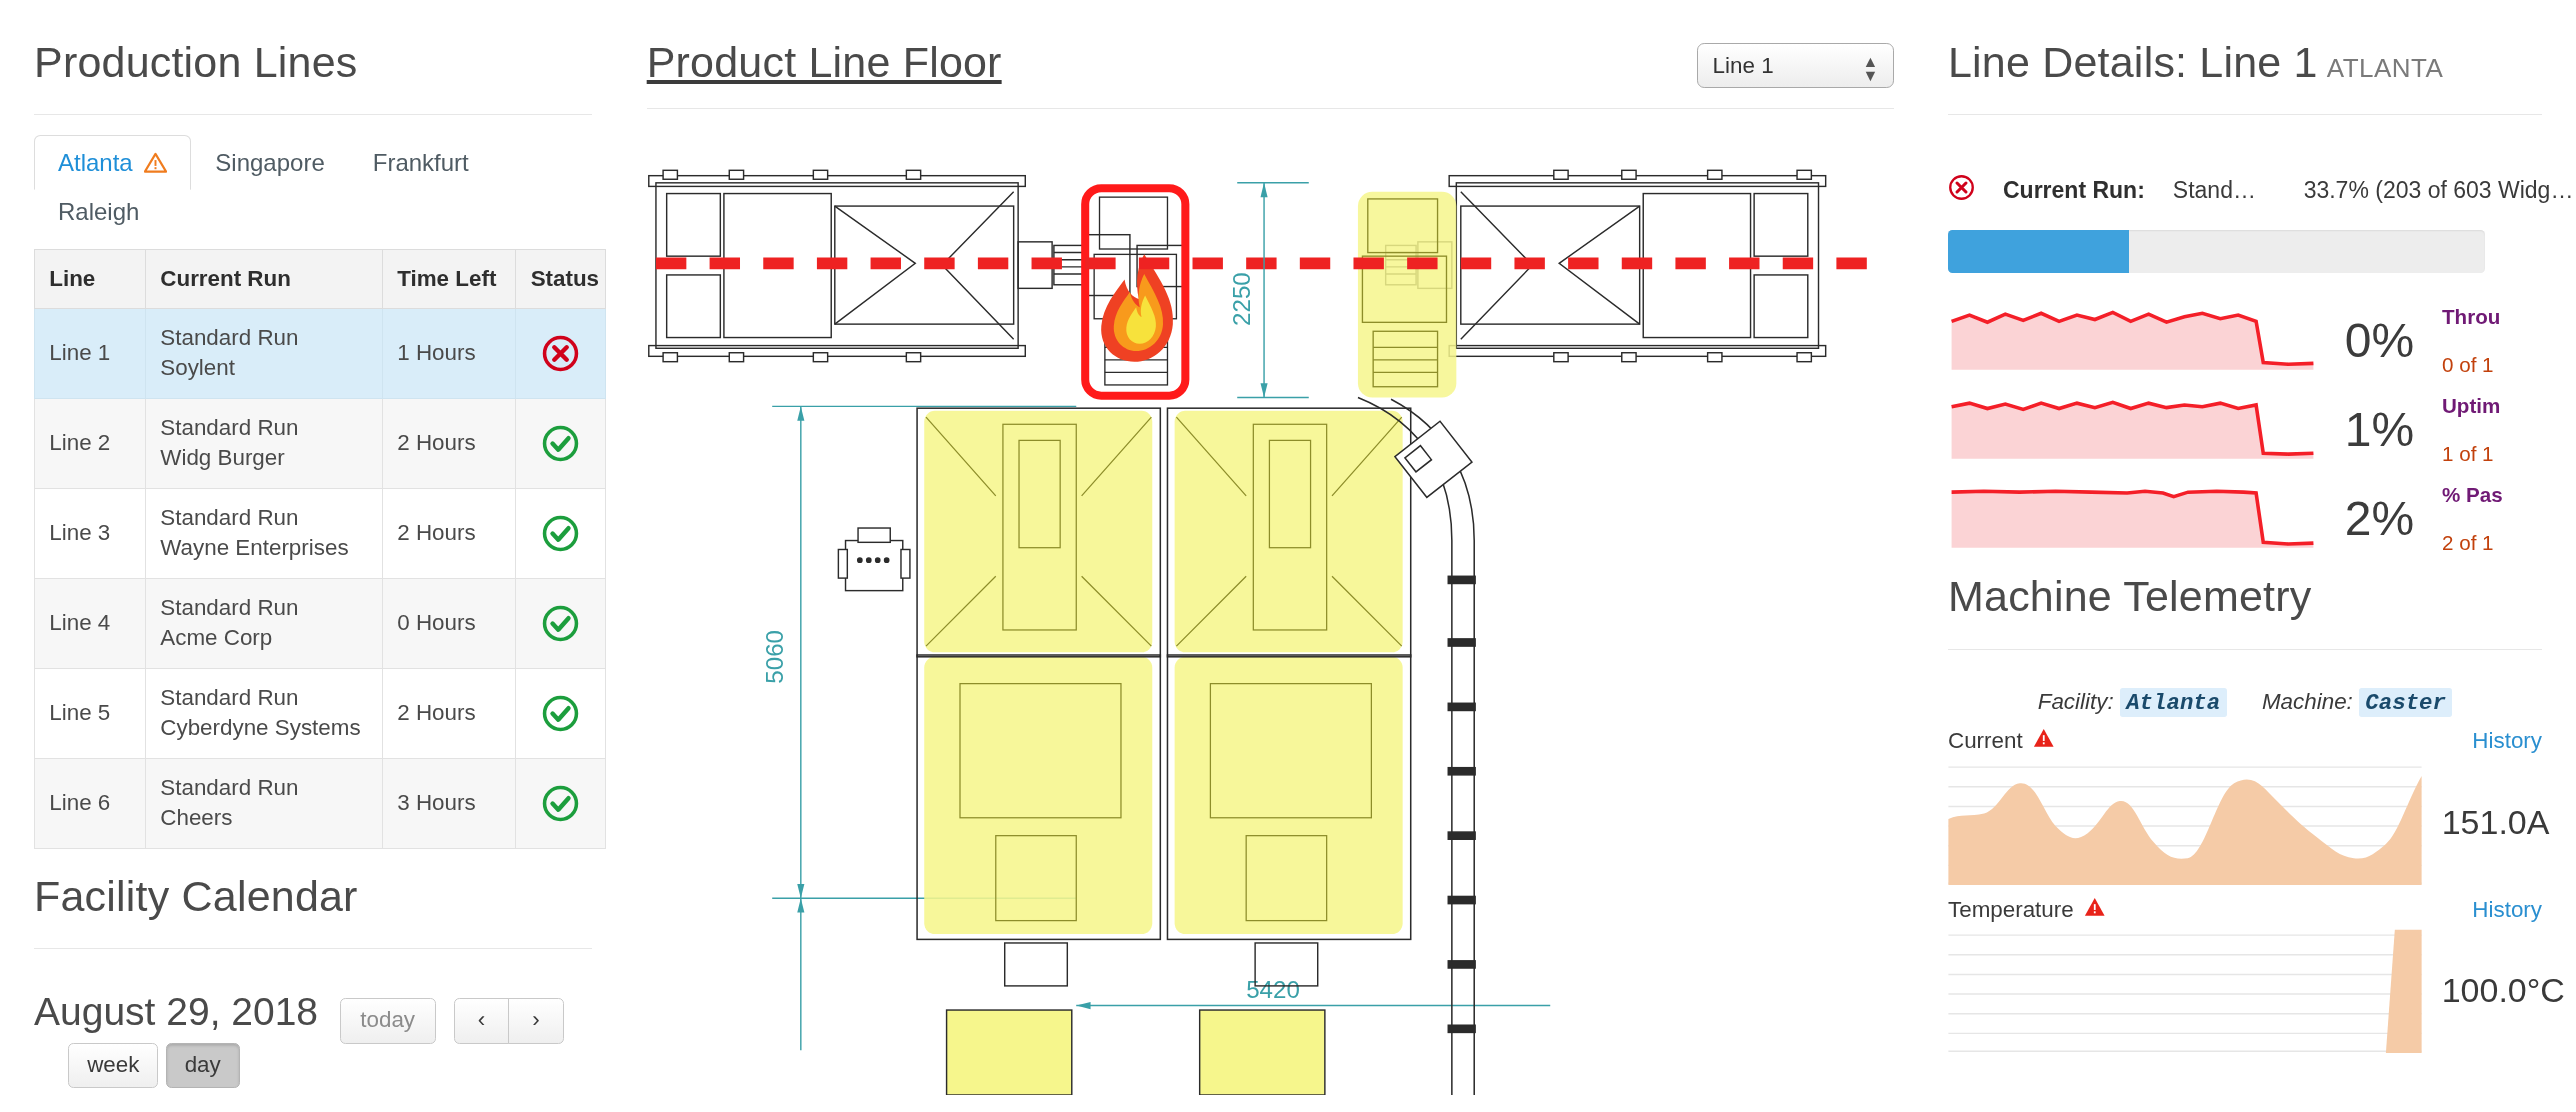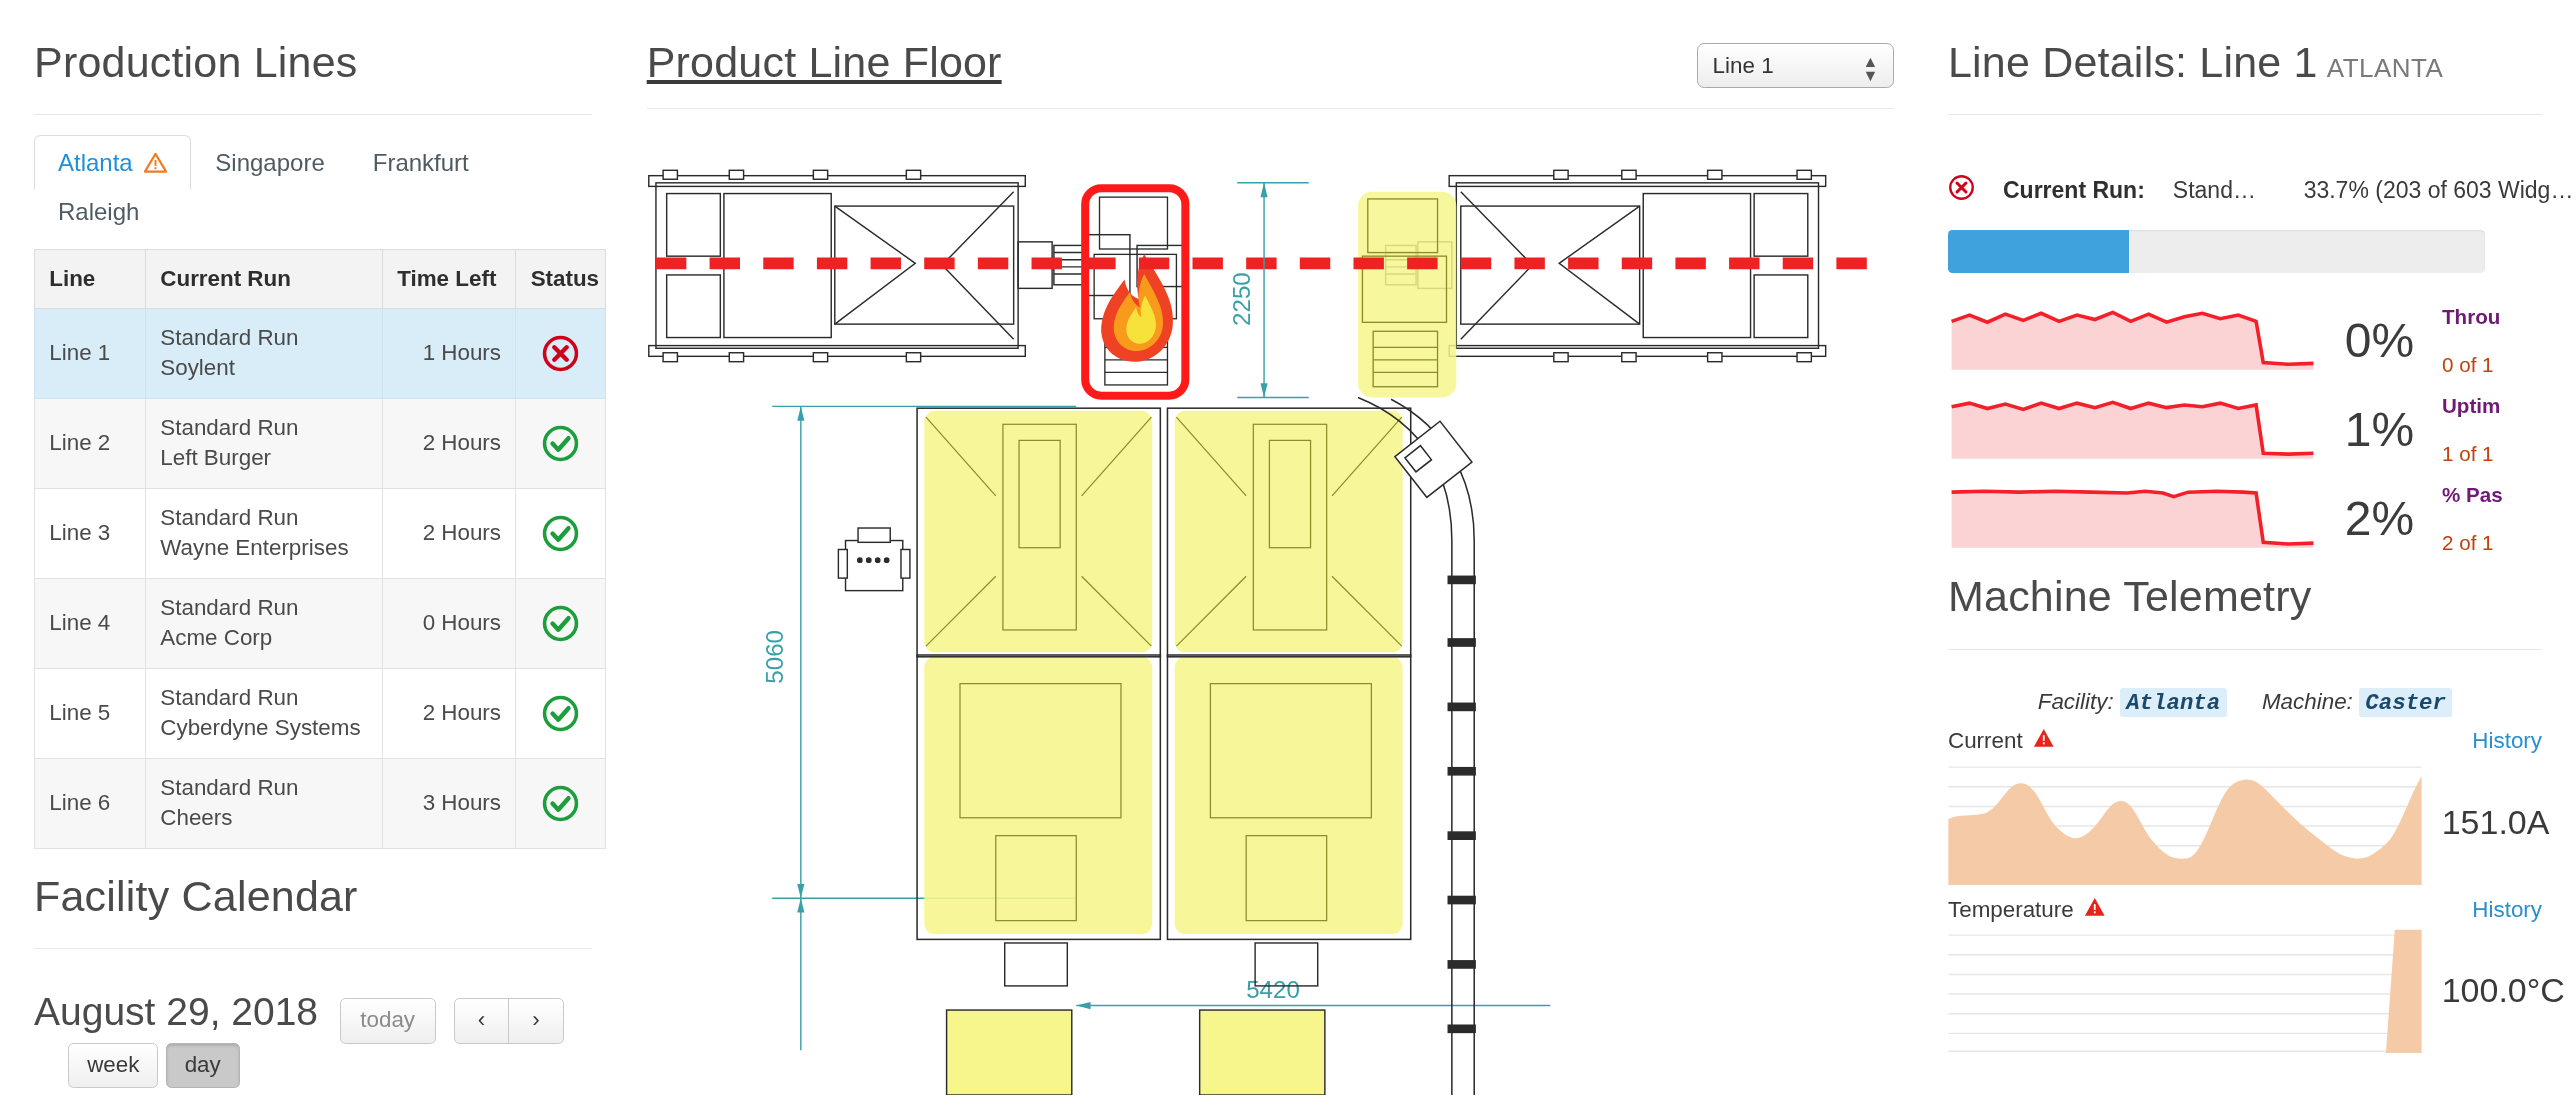--- a/index.html
+++ b/index.html
@@ -60,21 +60,21 @@
     font-size: 22.4px;
   }
   table.lines td {
     padding: 14.3px 14.3px; border: 0.9px solid #e2e2e2; color: #4a4a4a;
     vertical-align: middle; line-height: 1.35;
   }
   table.lines tr.alt td { background: #f7f7f7; }
   table.lines tr.sel td { background: #d9edf9; border-color: #cfe4f0; }
   .c-line { width: 104px; }
   .c-run  { width: 222px; }
-  .c-time { width: 125px; text-align: right; }
+  .c-time { width: 125px; }
   .c-stat { width: 84px; text-align: center; }
   .run-l1 { display: block; }
   .run-l2 { display: block; }
 
   .ico-circle { width: 39px; height: 39px; display: inline-block; vertical-align: middle; }
 
   
   .cal-head { margin-top: 23px; }
   .cal-bar { margin-top: 41px; display: flex; align-items: flex-start; }
   .cal-date { font-size: 39px; color: #4a4a4a; font-weight: 400; white-space: nowrap; }
@@ -203,21 +203,21 @@
                 <circle cx="22" cy="22" r="18" fill="none" stroke="#d0021b" stroke-width="4"></circle>
                 <path d="M15 15 L29 29 M29 15 L15 29" stroke="#d0021b" stroke-width="5" stroke-linecap="round"></path>
               </svg>
             </span>
           </td>
         </tr>
         <tr class="alt">
           <td class="c-line">Line 2</td>
           <td class="c-run">
             <span class="run-l1">Standard Run</span>
-            <span class="run-l2">Left Burger</span>
+            <span class="run-l2">Widg Burger</span>
           </td>
           <td class="c-time">2 Hours</td>
           <td class="c-stat">
             <span class="ico-circle">
               <svg width="39" height="39" viewBox="0 0 44 44">
                 <circle cx="22" cy="22" r="18" fill="none" stroke="#1c9e3d" stroke-width="4"></circle>
                 <path d="M13 22 L19.5 29 L31 16" fill="none" stroke="#1c9e3d" stroke-width="5" stroke-linecap="round" stroke-linejoin="round"></path>
               </svg>
             </span>
           </td>

